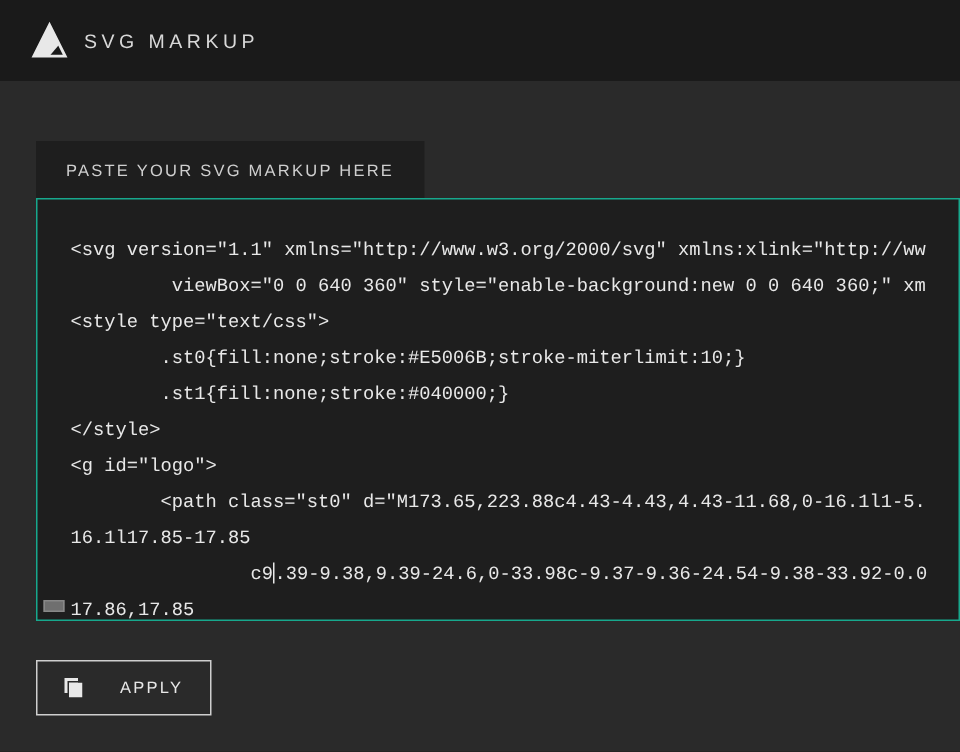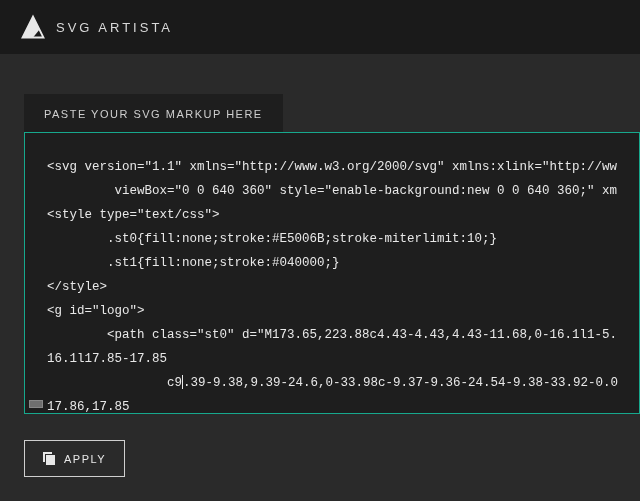--- a/index.html
+++ b/index.html
@@ -66,21 +66,21 @@
     top: 1px;
     width: 14px;
     height: 8px;
     background: #6f6f6f;
     border: 1px solid #888;
   }
   .apply-btn {
     margin-top: 26px;
     display: inline-flex;
     align-items: center;
-    gap: 8px;
+    gap: 24px;
     border: 1px solid #cfcfcf;
     background: transparent;
     color: #e8e8e8;
     padding: 11px 18px;
     font-size: 11px;
     letter-spacing: 1.5px;
     cursor: pointer;
   }
   .copy-icon { width: 13px; height: 13px; position: relative; display:inline-block; }
   .copy-icon .back { position:absolute; left:0; top:0; width:9px; height:10px; background:#e8e8e8; }
@@ -88,21 +88,21 @@
   .line { display:block; }
 </style>
 </head>
 <body>
 
 <div class="header">
   <svg class="logo-svg" viewBox="0 0 40 40">
     <polygon points="20,4 36,36 4,36" fill="none" stroke="#e8e8e8" stroke-width="3"></polygon>
     <polygon points="20,4 30,24 20,36 4,36" fill="#e8e8e8"></polygon>
   </svg>
-  <span class="brand">SVG ARTISTA</span>
+  <span class="brand">SVG MARKUP</span>
 </div>
 
 <div class="main">
   <div class="tab">PASTE YOUR SVG MARKUP HERE</div>
 
   <div class="code-area" id="code-area"><span class="line">&lt;svg version="1.1" xmlns="http://www.w3.org/2000/svg" xmlns:xlink="http://ww</span><span class="line">         viewBox="0 0 640 360" style="enable-background:new 0 0 640 360;" xm</span><span class="line">&lt;style type="text/css"&gt;</span><span class="line">        .st0{fill:none;stroke:#E5006B;stroke-miterlimit:10;}</span><span class="line">        .st1{fill:none;stroke:#040000;}</span><span class="line">&lt;/style&gt;</span><span class="line">&lt;g id="logo"&gt;</span><span class="line">        &lt;path class="st0" d="M173.65,223.88c4.43-4.43,4.43-11.68,0-16.1l1-5.</span><span class="line">16.1l17.85-17.85</span><span class="line">                c9<span class="cursor"></span>.39-9.38,9.39-24.6,0-33.98c-9.37-9.36-24.54-9.38-33.92-0.0</span><span class="line">17.86,17.85</span>
     <div class="hscroll">
       <div class="hscroll-thumb"></div>
     </div>
   </div>

